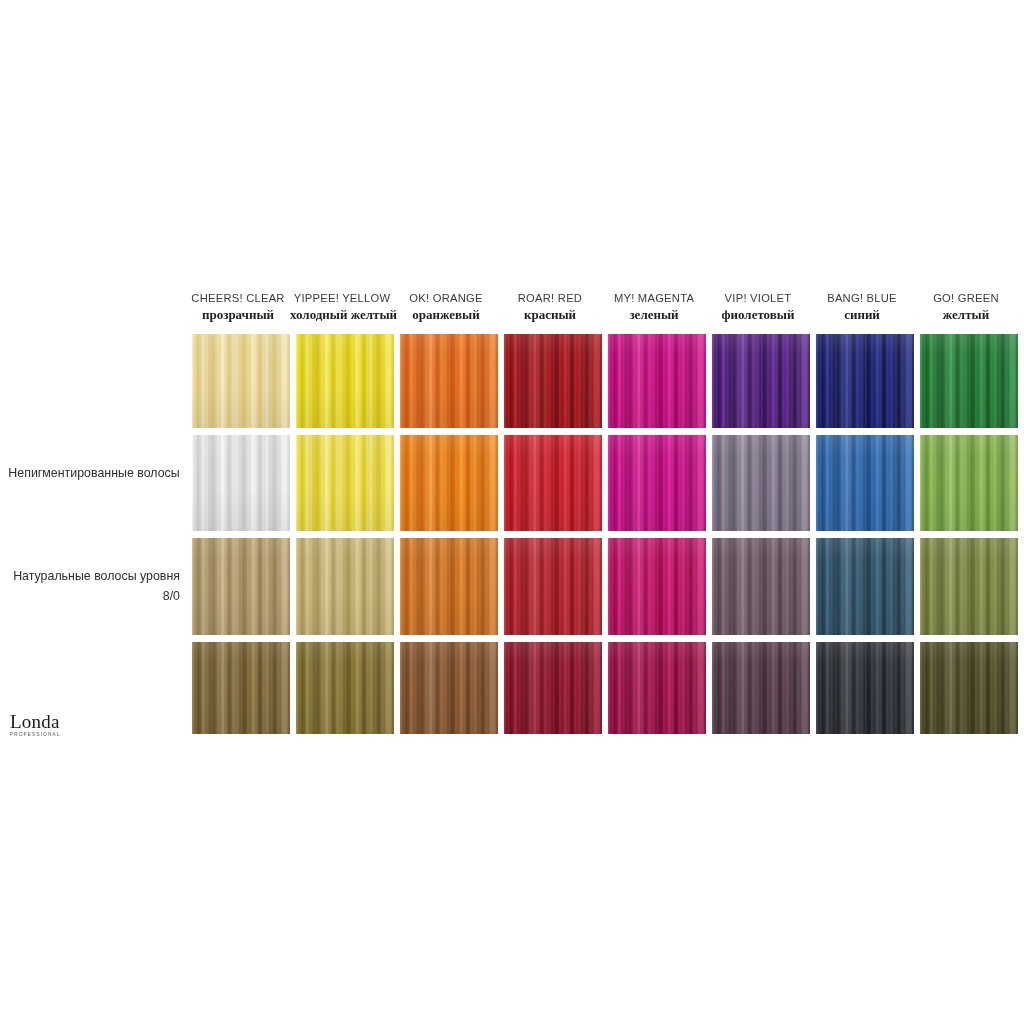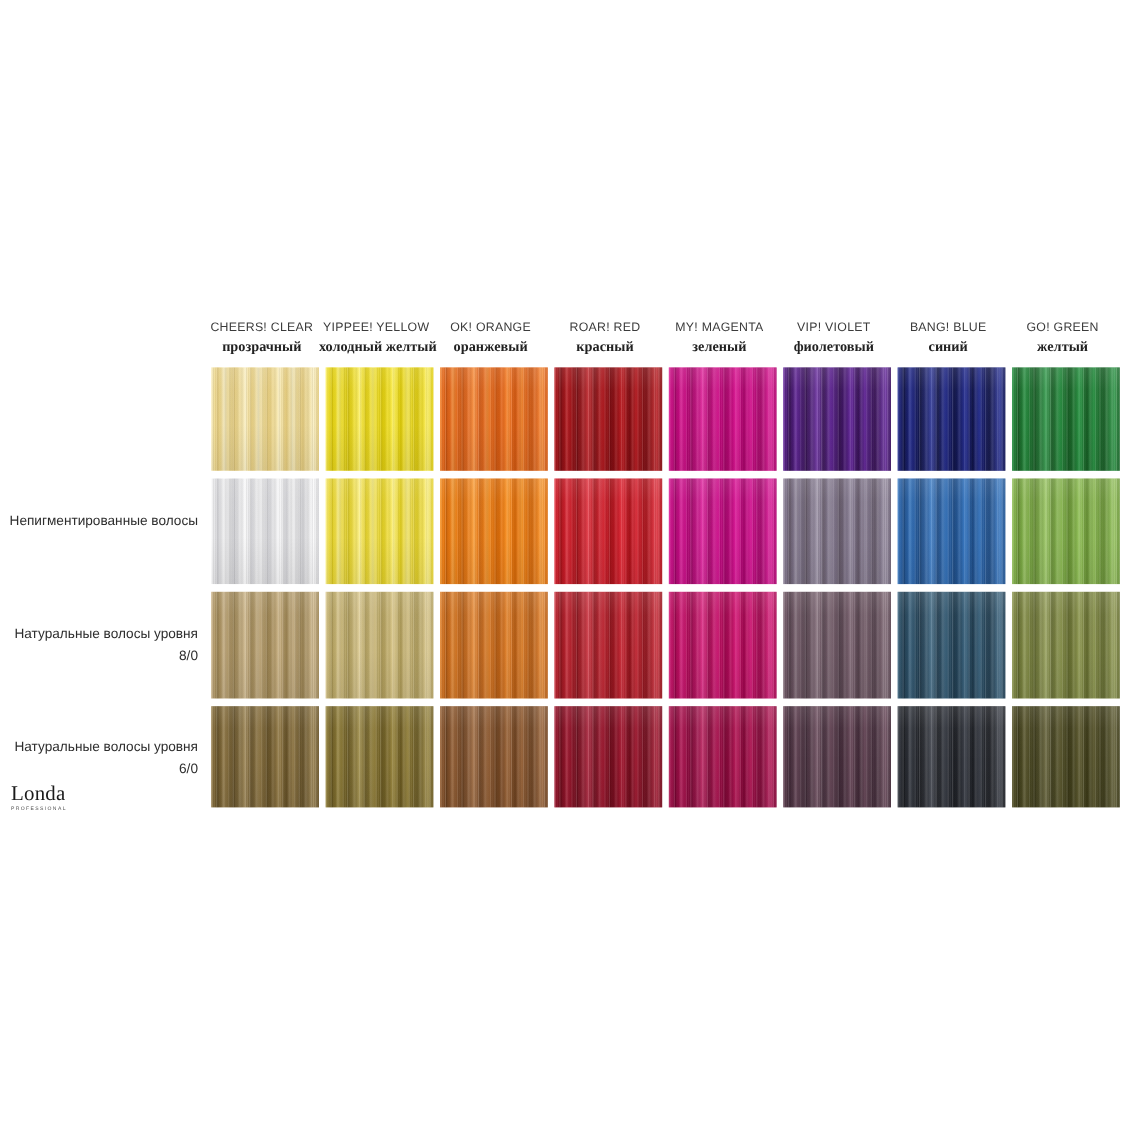--- a/index.html
+++ b/index.html
@@ -183,23 +183,22 @@
       <div class="col-head">
         <span class="en">BANG! BLUE</span>
         <span class="ru">синий</span>
       </div>
       <div class="col-head">
         <span class="en">GO! GREEN</span>
         <span class="ru">желтый</span>
       </div>
     </div>
 
-  <div class="row-label" style="top:459px;">Непигментированные волосы</div>
+  <div class="row-label" style="top:459px;text-align:center;">Непигментированные волосы</div>
   <div class="row-label" style="top:562px;">Натуральные волосы уровня 8/0</div>
-  <div class="row-label" style="top:665px;">Натуральные волосы уровня 6/0</div>
 
   <div class="swatch-row" style="top:330px;height:94px;">
       <div class="swatch" style="background: repeating-linear-gradient(90deg, rgb(250, 238, 191) 0px, rgb(242, 221, 150) 3px, rgb(230, 204, 124) 6px, rgb(242, 221, 150) 9px, rgb(250, 238, 191) 12px, rgb(242, 221, 150) 16px, rgb(230, 204, 124) 21px, rgb(242, 221, 150) 26px, rgb(250, 238, 191) 31px);"></div>
       <div class="swatch" style="background: repeating-linear-gradient(90deg, rgb(251, 239, 98) 0px, rgb(242, 224, 36) 3px, rgb(220, 201, 8) 6px, rgb(242, 224, 36) 9px, rgb(251, 239, 98) 12px, rgb(242, 224, 36) 16px, rgb(220, 201, 8) 21px, rgb(242, 224, 36) 26px, rgb(251, 239, 98) 31px);"></div>
       <div class="swatch" style="background: repeating-linear-gradient(90deg, rgb(246, 139, 54) 0px, rgb(233, 105, 26) 3px, rgb(207, 86, 14) 6px, rgb(233, 105, 26) 9px, rgb(246, 139, 54) 12px, rgb(233, 105, 26) 16px, rgb(207, 86, 14) 21px, rgb(233, 105, 26) 26px, rgb(246, 139, 54) 31px);"></div>
       <div class="swatch" style="background: repeating-linear-gradient(90deg, rgb(189, 32, 38) 0px, rgb(158, 17, 22) 3px, rgb(125, 10, 15) 6px, rgb(158, 17, 22) 9px, rgb(189, 32, 38) 12px, rgb(158, 17, 22) 16px, rgb(125, 10, 15) 21px, rgb(158, 17, 22) 26px, rgb(189, 32, 38) 31px);"></div>
       <div class="swatch" style="background: repeating-linear-gradient(90deg, rgb(224, 34, 154) 0px, rgb(199, 8, 128) 3px, rgb(166, 4, 104) 6px, rgb(199, 8, 128) 9px, rgb(224, 34, 154) 12px, rgb(199, 8, 128) 16px, rgb(166, 4, 104) 21px, rgb(199, 8, 128) 26px, rgb(224, 34, 154) 31px);"></div>
       <div class="swatch" style="background: repeating-linear-gradient(90deg, rgb(106, 46, 160) 0px, rgb(77, 27, 122) 3px, rgb(54, 16, 85) 6px, rgb(77, 27, 122) 9px, rgb(106, 46, 160) 12px, rgb(77, 27, 122) 16px, rgb(54, 16, 85) 21px, rgb(77, 27, 122) 26px, rgb(106, 46, 160) 31px);"></div>
       <div class="swatch" style="background: repeating-linear-gradient(90deg, rgb(43, 52, 150) 0px, rgb(26, 32, 112) 3px, rgb(14, 18, 71) 6px, rgb(26, 32, 112) 9px, rgb(43, 52, 150) 12px, rgb(26, 32, 112) 16px, rgb(14, 18, 71) 21px, rgb(26, 32, 112) 26px, rgb(43, 52, 150) 31px);"></div>
       <div class="swatch" style="background: repeating-linear-gradient(90deg, rgb(48, 153, 74) 0px, rgb(31, 122, 51) 3px, rgb(21, 92, 35) 6px, rgb(31, 122, 51) 9px, rgb(48, 153, 74) 12px, rgb(31, 122, 51) 16px, rgb(21, 92, 35) 21px, rgb(31, 122, 51) 26px, rgb(48, 153, 74) 31px);"></div>

